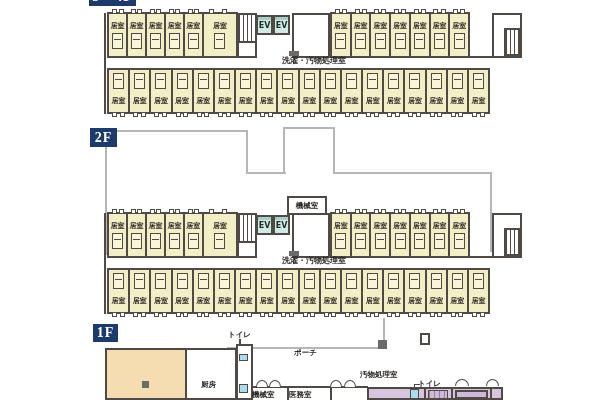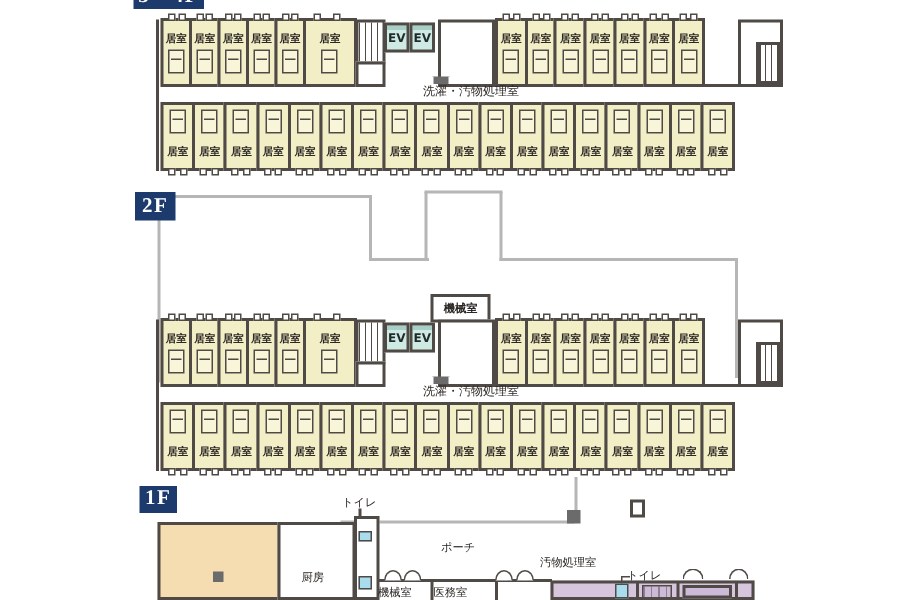--- a/index.html
+++ b/index.html
@@ -1,21 +1,21 @@
 <!DOCTYPE html>
 <html><head>
 <meta charset="utf-8">
 <style>
   html,body{margin:0;padding:0}
   body{width:600px;height:400px;position:relative;overflow:hidden;background:#fff;
        font-family:"DejaVu Sans","Liberation Sans",sans-serif;}
   .flabel{position:absolute;background:#1c3a6c;color:#fff;z-index:7;
           font-family:"Liberation Serif",serif;font-weight:bold;font-size:14px;
           display:flex;align-items:center;justify-content:center;letter-spacing:1px}
-  .arealbl{position:absolute;font-weight:normal;color:#2b2724;white-space:nowrap;z-index:7;line-height:1}
+  .arealbl{position:absolute;font-weight:bold;color:#2b2724;white-space:nowrap;z-index:7;line-height:1}
   .fs8{font-size:8px}.fs7{font-size:7.5px}
   .strip{position:absolute;display:flex;z-index:2}
   .room{position:relative;background:#f2eec6;border:2px solid #4f4a45;box-sizing:border-box;
         display:flex;flex-direction:column;align-items:center;flex-basis:0}
   .room + .room{margin-left:-2px}
   .rl{font-size:7px;font-weight:bold;color:#2b2724;line-height:1;white-space:nowrap}
   .rtop .rl{margin-top:9px;order:0}
   .rtop .bed{margin-top:3px;order:1}
   .rbot .bed{margin-top:3px;order:0}
   .rbot .rl{margin-top:auto;margin-bottom:7px;order:1}
@@ -62,21 +62,21 @@
 <span class="arealbl fs8" style="left:282px;top:257px">洗濯・汚物処理室</span>
 <div class="exit" style="left:288px;top:51px;width:10px;height:5px"></div>
 <div class="exit" style="left:288px;top:251px;width:10px;height:5px"></div>
 
 <div class="box" style="left:287px;top:196px;width:40px;height:19px">
   <span class="fs7" style="font-weight:bold;color:#2b2724;white-space:nowrap">機械室</span>
 </div>
 
 <span class="arealbl fs7" style="left:228px;top:331px">トイレ</span>
 <span class="arealbl fs7" style="left:201px;top:381px">厨房</span>
-<span class="arealbl fs7" style="left:294px;top:361px">ポーチ</span>
+<span class="arealbl fs7" style="left:294px;top:349px">ポーチ</span>
 <span class="arealbl fs7" style="left:360px;top:371px">汚物処理室</span>
 <span class="arealbl fs7" style="left:418px;top:380px">トイレ</span>
 <span class="arealbl fs7" style="left:252px;top:391px">機械室</span>
 <span class="arealbl fs7" style="left:289px;top:391px">医務室</span>
 
 <div class="strip" style="left: 107px; top: 12px; width: 131px; height: 46px;">
     <div class="room rtop" style="flex-grow: 19;">
       <div class="nw n1"></div>
       <div class="nw n2"></div>
       <span class="rl">居室</span>

